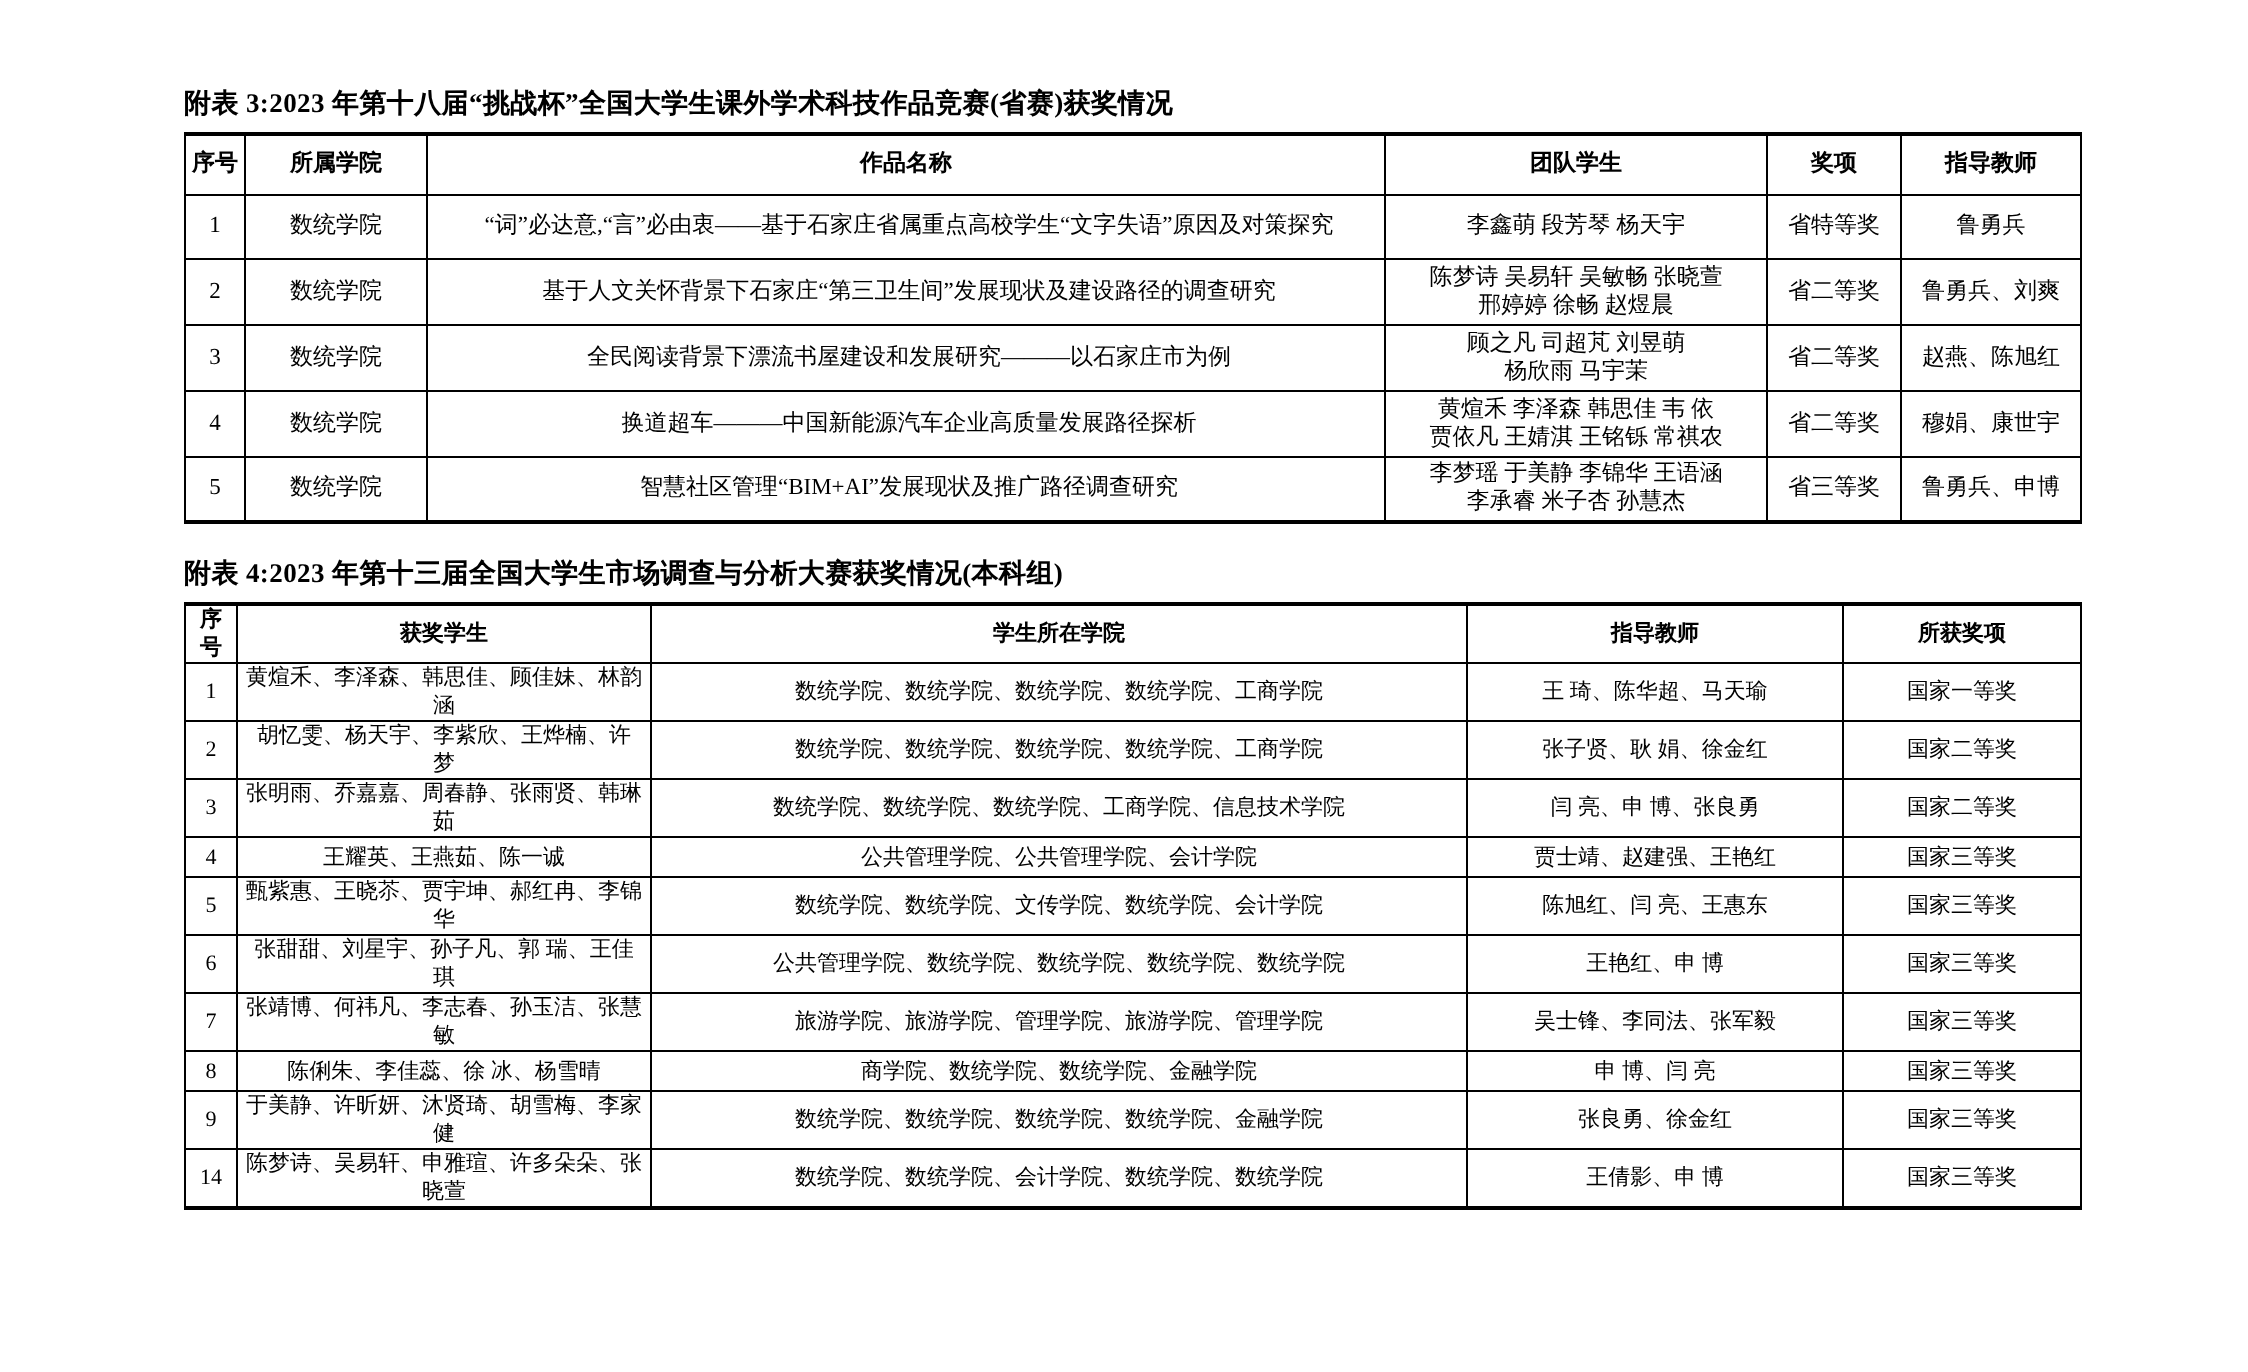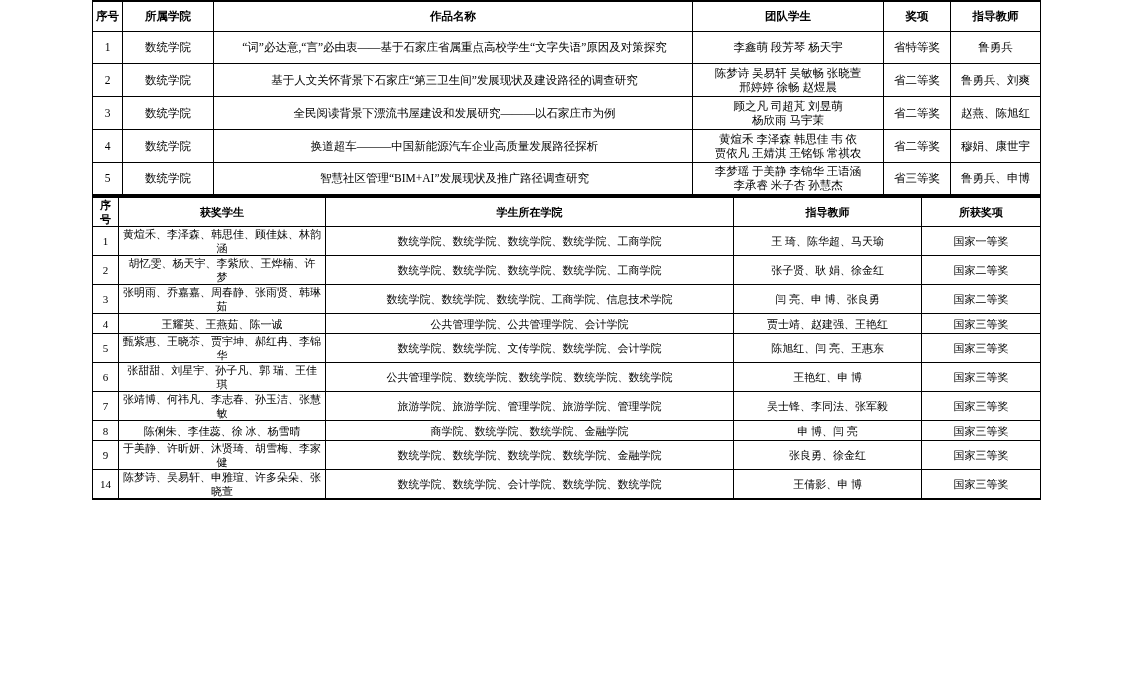--- a/index.html
+++ b/index.html
@@ -33,20 +33,21 @@
   .t1 td.left{text-align:center;padding-left:6px;}
   .t2 th,.t2 td{font-size:11px;padding:0 3px;}
   .t2 thead tr{height:21px;}
   .t2 tbody tr{height:20px;}
 </style>
 </head>
 <body>
 
 <div class="doc">
 
+  <h2 class="sec-title title-1">附表 3:2023 年第十八届“挑战杯”全国大学生课外学术科技作品竞赛(省赛)获奖情况</h2>
 
   <table class="t1">
     <colgroup>
       <col style="width:30px">
         <col style="width:91px">
         <col style="width:479px">
       <col style="width:191px">
         <col style="width:67px">
         <col style="width:90px">
     </colgroup>
@@ -111,20 +112,21 @@
           <td>
             <div>李梦瑶 于美静 李锦华 王语涵</div>
             <div>李承睿 米子杏 孙慧杰</div>
           </td>
           <td>省三等奖</td>
           <td>鲁勇兵、申博</td>
         </tr>
       </tbody>
   </table>
 
+  <h2 class="sec-title title-2">附表 4:2023 年第十三届全国大学生市场调查与分析大赛获奖情况(本科组)</h2>
 
   <table class="t2">
     <colgroup>
       <col style="width:26px">
         <col style="width:207px">
         <col style="width:408px">
       <col style="width:188px">
         <col style="width:119px">
     </colgroup>
     <thead>

